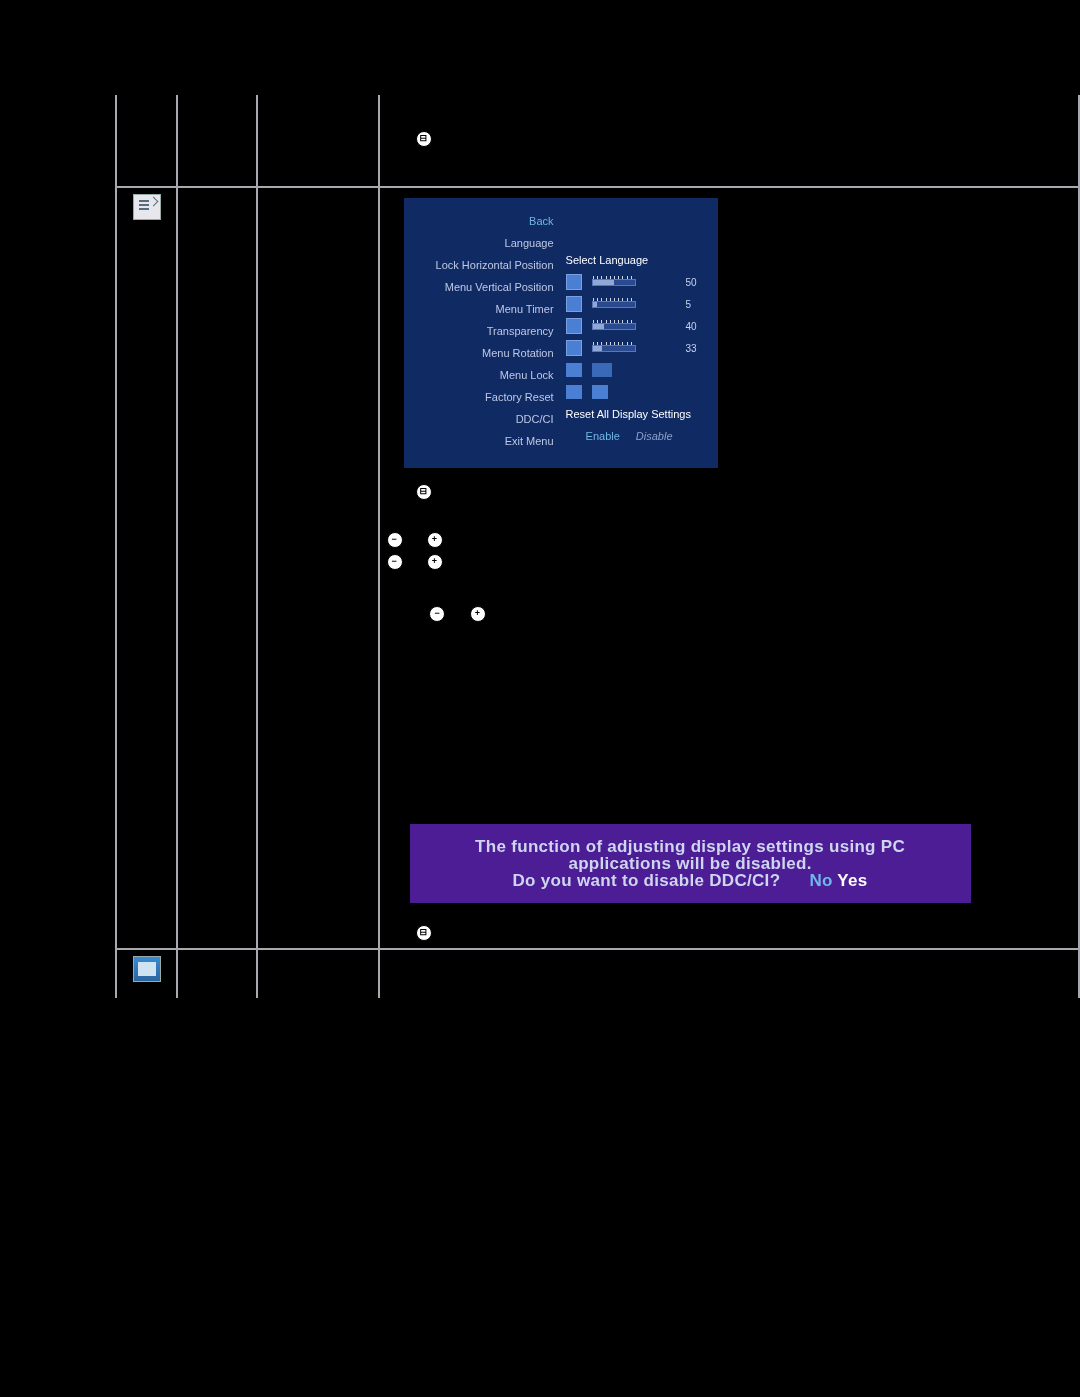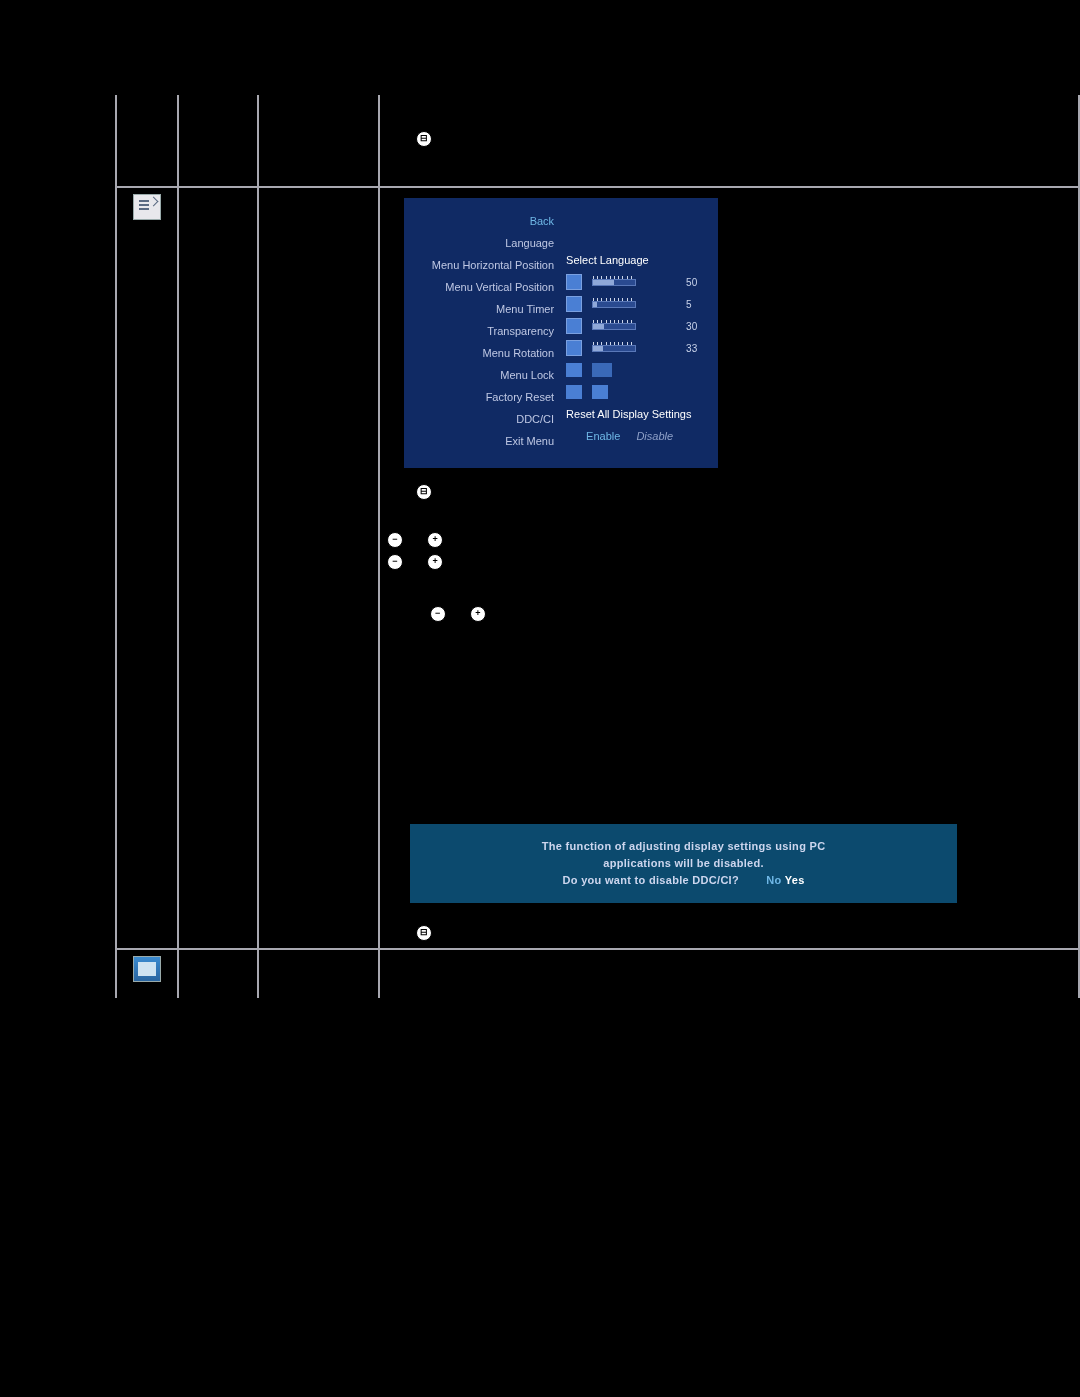--- a/index.html
+++ b/index.html
@@ -62,22 +62,22 @@
   .slider .ticks{position:absolute;left:0;right:0;top:-4px;height:3px;
     background:repeating-linear-gradient(90deg,#cdd6ea 0 1px,transparent 1px 10%);}
   .sval{font-size:10px;color:#c9d3ea;width:18px;padding-left:40px;}
   .sicon{width:14px;height:14px;background:#4a7fd4;border:1px solid #7aa0e0;}
   .osd .sel{color:#fff;}
   .osd .dim{color:#8ea0c8;font-style:italic;}
   .enable{color:#6fb7e6;padding-left:20px;}
   .roticon{width:16px;height:14px;background:#4a7fd4;}
   
   .ddc-box{
-    width:527px;background:#0c4a6e;color:#cdd6ee;font-family:Arial,Helvetica,sans-serif;
-    font-size:11px;font-weight:bold;text-align:center;padding:14px 10px;margin:10px 0 8px 24px;
+    width:527px;background:#4c1d95;color:#cdd6ee;font-family:Arial,Helvetica,sans-serif;
+    font-size:17px;font-weight:bold;text-align:center;padding:14px 17px;margin:10px 0 8px 24px;
     line-height:17px;letter-spacing:.3px;
   }
   .ddc-box .no{color:#6fb7e6;margin-left:24px;}
   .ddc-box .yes{color:#fff;}
   .pip-sub{margin-top:18px;}
   .pip-sub b{font-weight:bold;}
   .pip-right{display:inline-block;margin-left:40px;}
 </style>
 </head>
 <body>
@@ -116,21 +116,21 @@
       <div class="osd">
         <div class="osd-row">
                 <div class="osd-left back">Back</div>
                 <div class="osd-right"></div>
               </div>
         <div class="osd-row">
                 <div class="osd-left">Language</div>
                 <div class="osd-right sel">Select Language</div>
               </div>
         <div class="osd-row">
-                <div class="osd-left">Menu Horizontal Position</div>
+                <div class="osd-left">Lock Horizontal Position</div>
                 <div class="osd-right">
                   <span class="sicon"></span>
                   <span class="slider">
                     <span class="ticks"></span>
                     <span class="fill" style="width:50%"></span>
                   </span>
                   <span class="sval">50</span>
                 </div>
               </div>
         <div class="osd-row">
@@ -145,21 +145,21 @@
                 </div>
               </div>
         <div class="osd-row">
                 <div class="osd-left">Menu Timer</div>
                 <div class="osd-right">
                   <span class="sicon"></span>
                   <span class="slider">
                     <span class="ticks"></span>
                     <span class="fill" style="width:27%"></span>
                   </span>
-                  <span class="sval">30</span>
+                  <span class="sval">40</span>
                 </div>
               </div>
         <div class="osd-row">
                 <div class="osd-left">Transparency</div>
                 <div class="osd-right">
                   <span class="sicon"></span>
                   <span class="slider">
                     <span class="ticks"></span>
                     <span class="fill" style="width:23%"></span>
                   </span>

